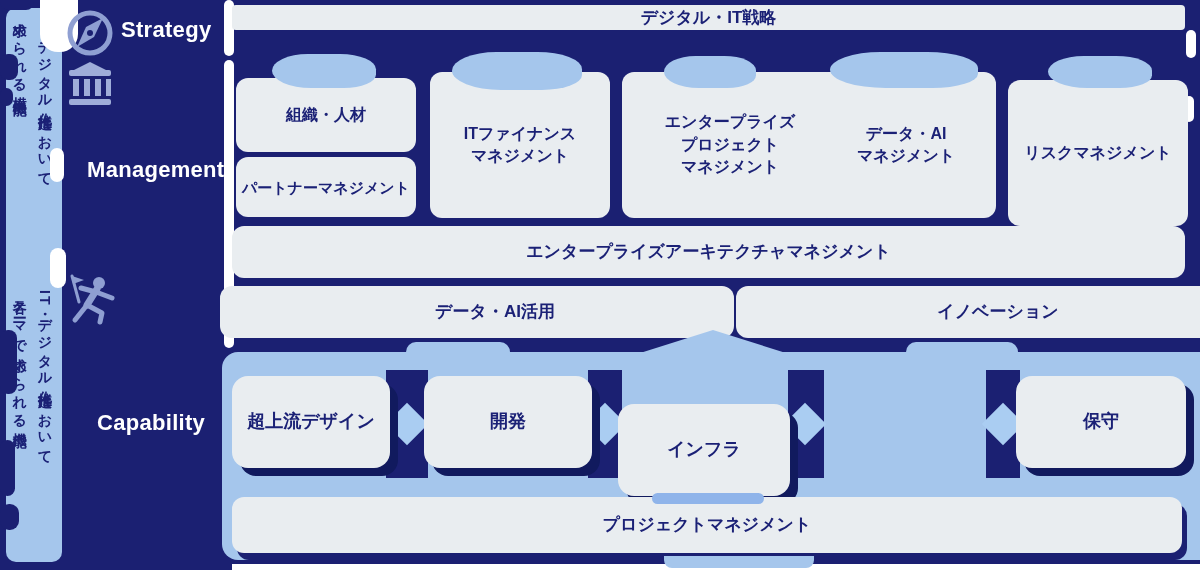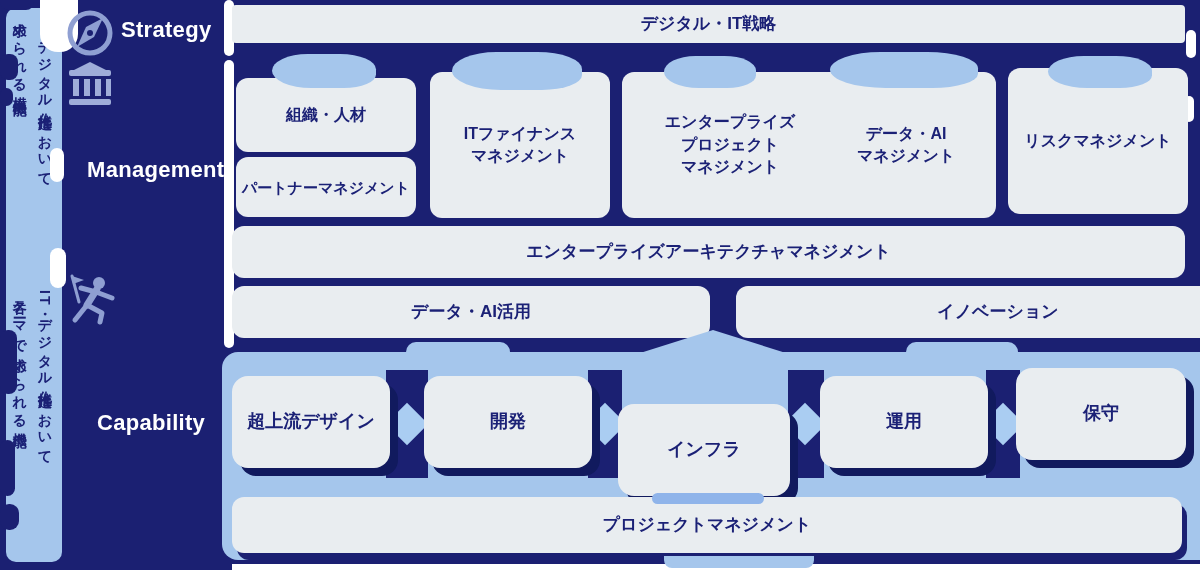--- a/index.html
+++ b/index.html
@@ -110,63 +110,62 @@
       <path d="M34 20 L19 16" stroke="#8f9fd2" stroke-width="5" fill="none" stroke-linecap="round"></path>
       <path d="M25 33 L40 41 L38 50" stroke="#8f9fd2" stroke-width="5" fill="none" stroke-linecap="round" stroke-linejoin="round"></path>
       <path d="M25 33 L13 48" stroke="#8f9fd2" stroke-width="5" fill="none" stroke-linecap="round"></path>
     </svg>
   </div>
 
   <div class="rowlabel" style="left:121px;top:17px;">Strategy</div>
   <div class="rowlabel" style="left:87px;top:157px;">Management</div>
   <div class="rowlabel" style="left:97px;top:410px;">Capability</div>
 
-  <div class="box f17" style="left:232px;top:5px;width:953px;height:38px;border-radius:4px;">デジタル・IT戦略</div>
+  <div class="box f17" style="left:232px;top:5px;width:953px;height:25px;border-radius:4px;">デジタル・IT戦略</div>
 
   <div class="box f16" style="left:236px;top:78px;width:180px;height:74px;">組織・人材</div>
   <div class="box" style="left:236px;top:157px;width:180px;height:60px;font-size:15px;">パートナーマネジメント</div>
   <div class="box f16" style="left:430px;top:72px;width:180px;height:146px;">ITファイナンス
 マネジメント</div>
   <div class="box f16" style="left:622px;top:72px;width:216px;height:146px;">エンタープライズ
 プロジェクト
 マネジメント</div>
   <div class="box f16" style="left:816px;top:72px;width:180px;height:146px;">データ・AI
 マネジメント</div>
-  <div class="box f16" style="left:1008px;top:68px;width:180px;height:146px;">リスクマネジメント</div>
+  <div class="box f16" style="left:1008px;top:80px;width:180px;height:146px;">リスクマネジメント</div>
 
   <div class="mtab" style="left:272px;top:54px;width:104px;height:34px;"></div>
   <div class="mtab" style="left:452px;top:52px;width:130px;height:38px;"></div>
   <div class="mtab" style="left:664px;top:56px;width:92px;height:32px;"></div>
   <div class="mtab" style="left:830px;top:52px;width:148px;height:36px;"></div>
   <div class="mtab" style="left:1048px;top:56px;width:104px;height:32px;"></div>
 
   <div class="box f17" style="left:232px;top:226px;width:953px;height:52px;">エンタープライズアーキテクチャマネジメント</div>
 
-  <div class="box f17" style="left:232px;top:286px;width:478px;height:52px;">データ・AI活用</div>
+  <div class="box f17" style="left:220px;top:286px;width:478px;height:52px;padding-left:36px;">データ・AI活用</div>
   <div class="box f17" style="left:736px;top:286px;width:524px;height:52px;">イノベーション</div>
 
   <div class="abs band"></div>
   <div class="tri" style="left:637px;top:330px;"></div>
   <div class="bandtab" style="left:406px;top:342px;width:104px;height:16px;"></div>
   <div class="bandtab" style="left:906px;top:342px;width:112px;height:16px;"></div>
 
   <div class="gap" style="left:386px;width:42px;"></div>
   <div class="gap" style="left:588px;width:34px;"></div>
   <div class="gap" style="left:788px;width:36px;"></div>
   <div class="gap" style="left:986px;width:34px;"></div>
   <div class="diamond" style="left:392px;"></div>
   <div class="diamond" style="left:590px;"></div>
   <div class="diamond" style="left:790px;"></div>
   <div class="diamond" style="left:988px;"></div>
 
   <div class="box f18 cap" style="left:232px;top:376px;width:158px;height:92px;">超上流デザイン</div>
   <div class="box f18 cap" style="left:424px;top:376px;width:168px;height:92px;">開発</div>
   <div class="box f18 cap" style="left:618px;top:376px;width:172px;height:92px;margin-top:28px;">インフラ</div>
-  <div class="box f18 cap" style="left:820px;top:376px;width:168px;height:92px;">運用</div>
-  <div class="box f18 cap" style="left:1016px;top:368px;width:170px;height:92px;">保守</div>
+  <div class="box f18 cap" style="left:1016px;top:376px;width:170px;height:92px;">保守</div>
 
   <div class="box f17" style="left:232px;top:497px;width:950px;height:56px;box-shadow:5px 7px 0 var(--navy);">プロジェクトマネジメント</div>
   <div class="notch" style="left:652px;top:493px;width:112px;height:11px;"></div>
 
   <div class="whiteacc" style="left:232px;top:564px;width:968px;height:6px;"></div>
   <div class="bandtab" style="left:664px;top:556px;width:150px;height:12px;border-radius:0 0 8px 8px;"></div>
 
 </div>
 
 </body></html>

